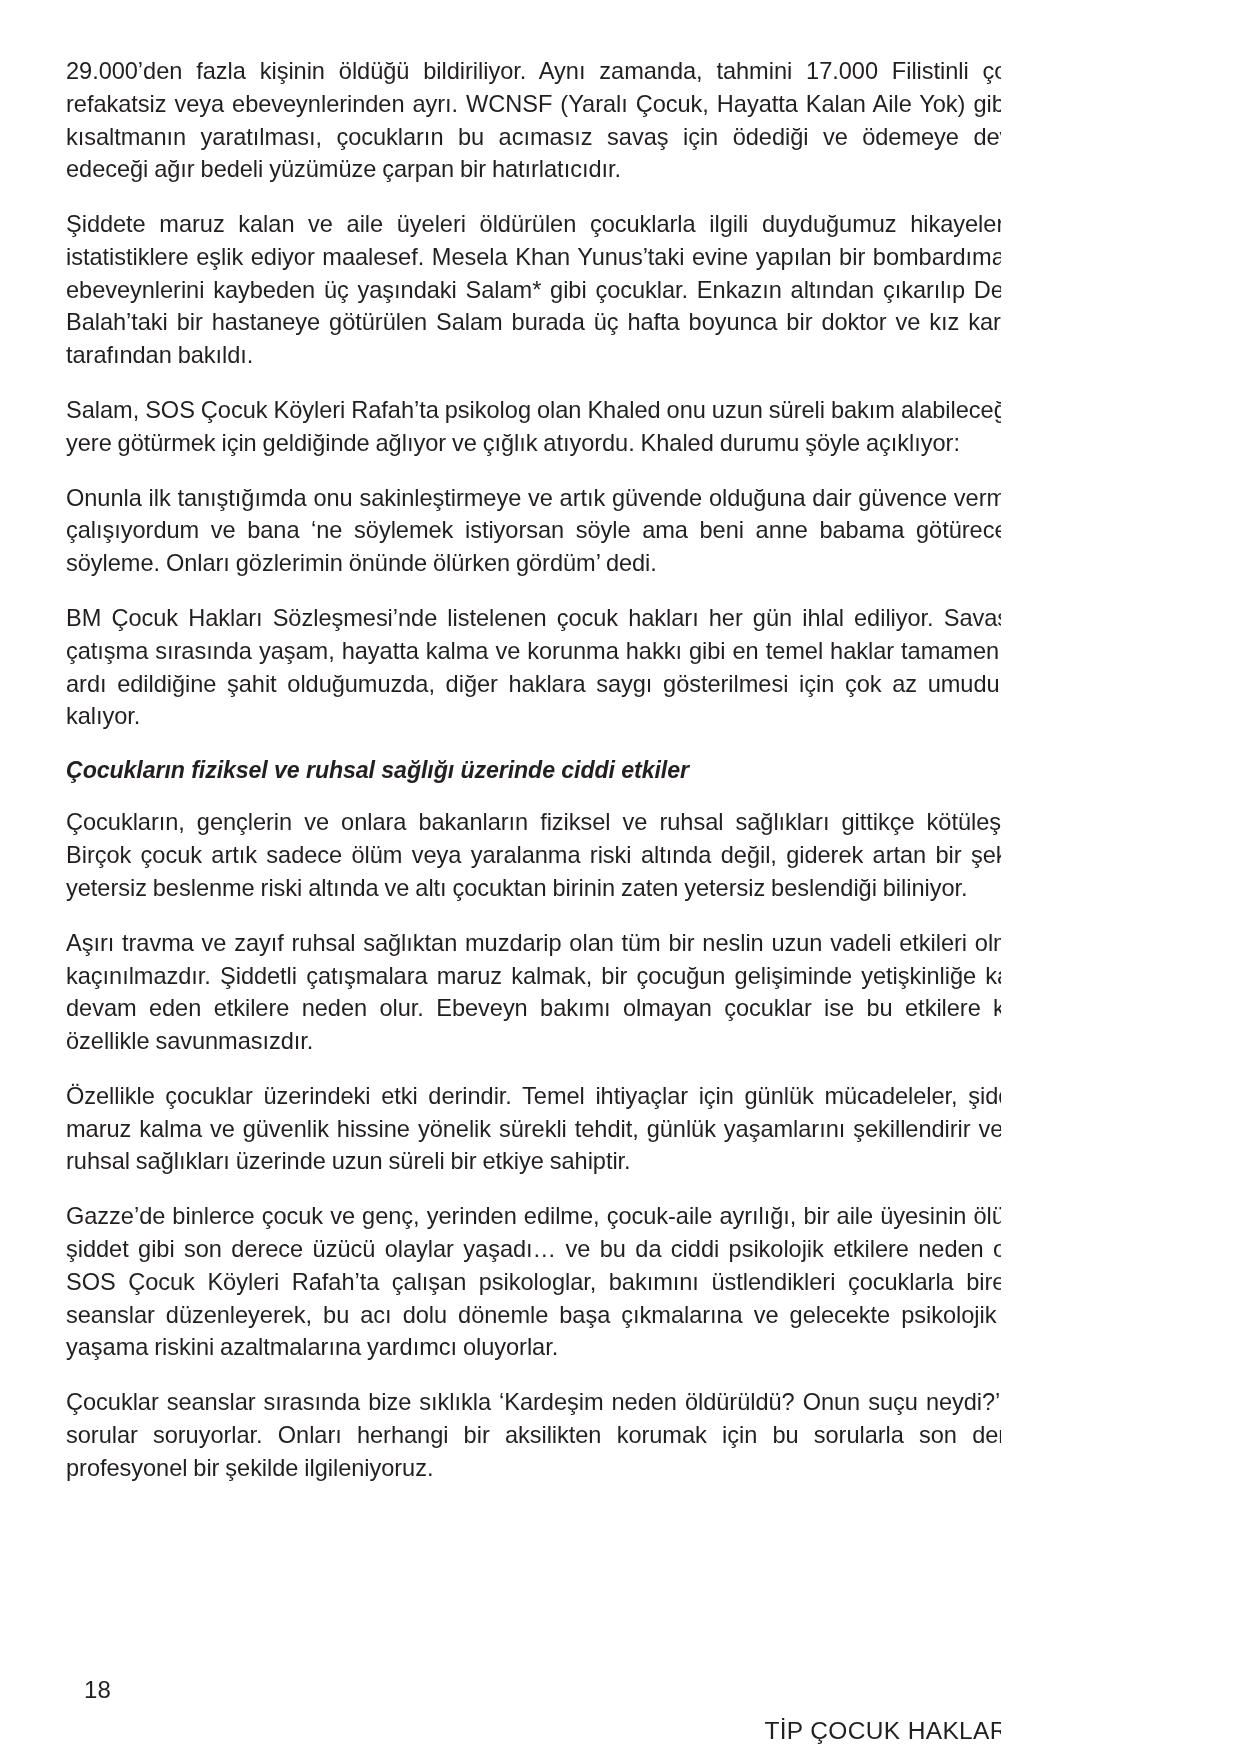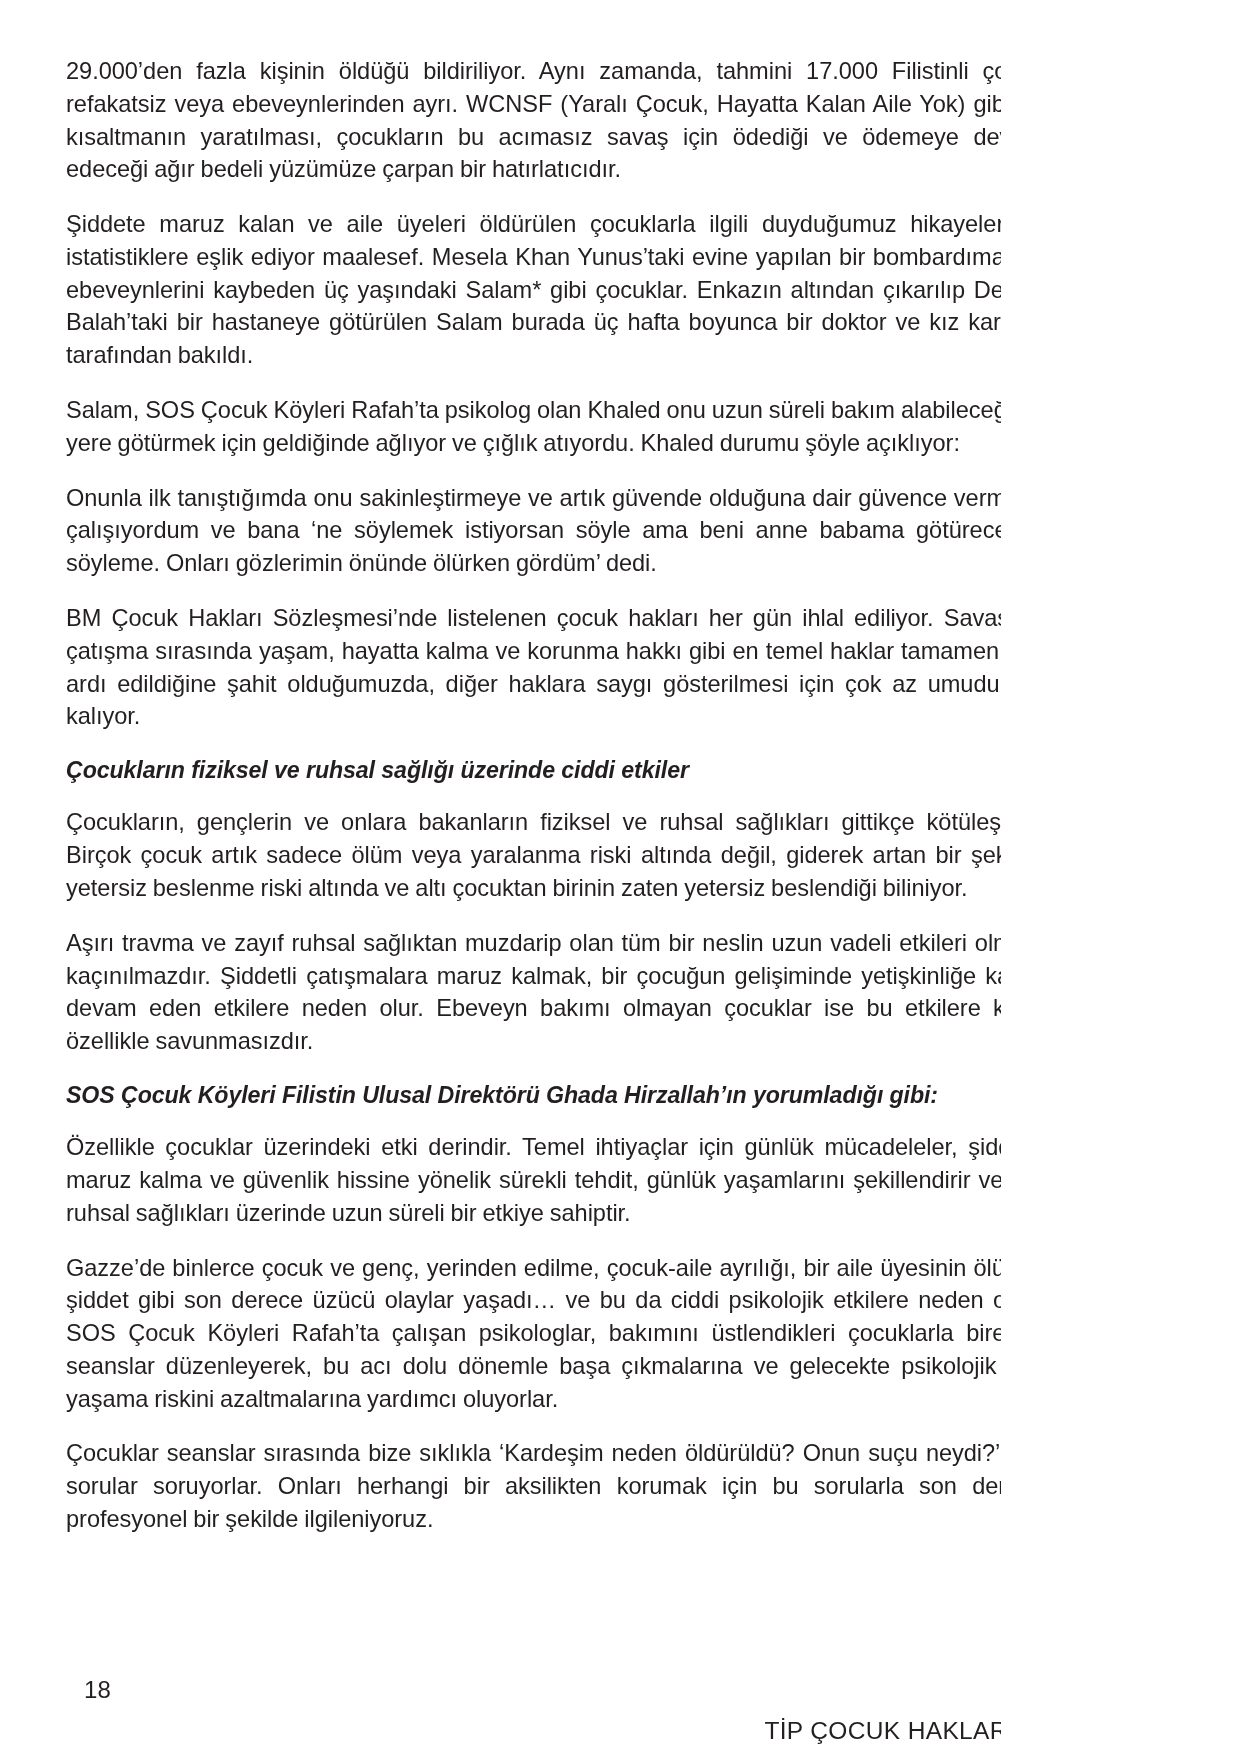--- a/index.html
+++ b/index.html
@@ -99,21 +99,20 @@
 
     <p class="body p-tight">BM Çocuk Hakları Sözleşmesi’nde listelenen çocuk hakları her gün ihlal ediliyor. Savaş ve çatışma sırasında yaşam, hayatta kalma ve korunma hakkı gibi en temel haklar tamamen göz ardı edildiğine şahit olduğumuzda, diğer haklara saygı gösterilmesi için çok az umudumuz kalıyor.</p>
 
 
     <h2 class="subhead">Çocukların fiziksel ve ruhsal sağlığı üzerinde ciddi etkiler</h2>
 
     <p class="body p-tight">Çocukların, gençlerin ve onlara bakanların fiziksel ve ruhsal sağlıkları gittikçe kötüleşiyor. Birçok çocuk artık sadece ölüm veya yaralanma riski altında değil, giderek artan bir şekilde yetersiz beslenme riski altında ve altı çocuktan birinin zaten yetersiz beslendiği biliniyor.</p>
 
     <p class="body p-tight">Aşırı travma ve zayıf ruhsal sağlıktan muzdarip olan tüm bir neslin uzun vadeli etkileri olması kaçınılmazdır. Şiddetli çatışmalara maruz kalmak, bir çocuğun gelişiminde yetişkinliğe kadar devam eden etkilere neden olur. Ebeveyn bakımı olmayan çocuklar ise bu etkilere karşı özellikle savunmasızdır.</p>
 
-    <h2 class="subhead">SOS Çocuk Köyleri Filistin Ulusal Direktörü Ghada Hirzallah’ın yorumladığı gibi:</h2>
 
     <p class="body p-tight">Özellikle çocuklar üzerindeki etki derindir. Temel ihtiyaçlar için günlük mücadeleler, şiddete maruz kalma ve güvenlik hissine yönelik sürekli tehdit, günlük yaşamlarını şekillendirir ve bu, ruhsal sağlıkları üzerinde uzun süreli bir etkiye sahiptir.</p>
 
 
     <p class="body p-tight">Gazze’de binlerce çocuk ve genç, yerinden edilme, çocuk-aile ayrılığı, bir aile üyesinin ölümü, şiddet gibi son derece üzücü olaylar yaşadı… ve bu da ciddi psikolojik etkilere neden oldu. SOS Çocuk Köyleri Rafah’ta çalışan psikologlar, bakımını üstlendikleri çocuklarla bire bir seanslar düzenleyerek, bu acı dolu dönemle başa çıkmalarına ve gelecekte psikolojik şok yaşama riskini azaltmalarına yardımcı oluyorlar.</p>
 
 
     <p class="body p-tight">Çocuklar seanslar sırasında bize sıklıkla ‘Kardeşim neden öldürüldü? Onun suçu neydi?’ gibi sorular soruyorlar. Onları herhangi bir aksilikten korumak için bu sorularla son derece profesyonel bir şekilde ilgileniyoruz.</p>
 
   </div>

